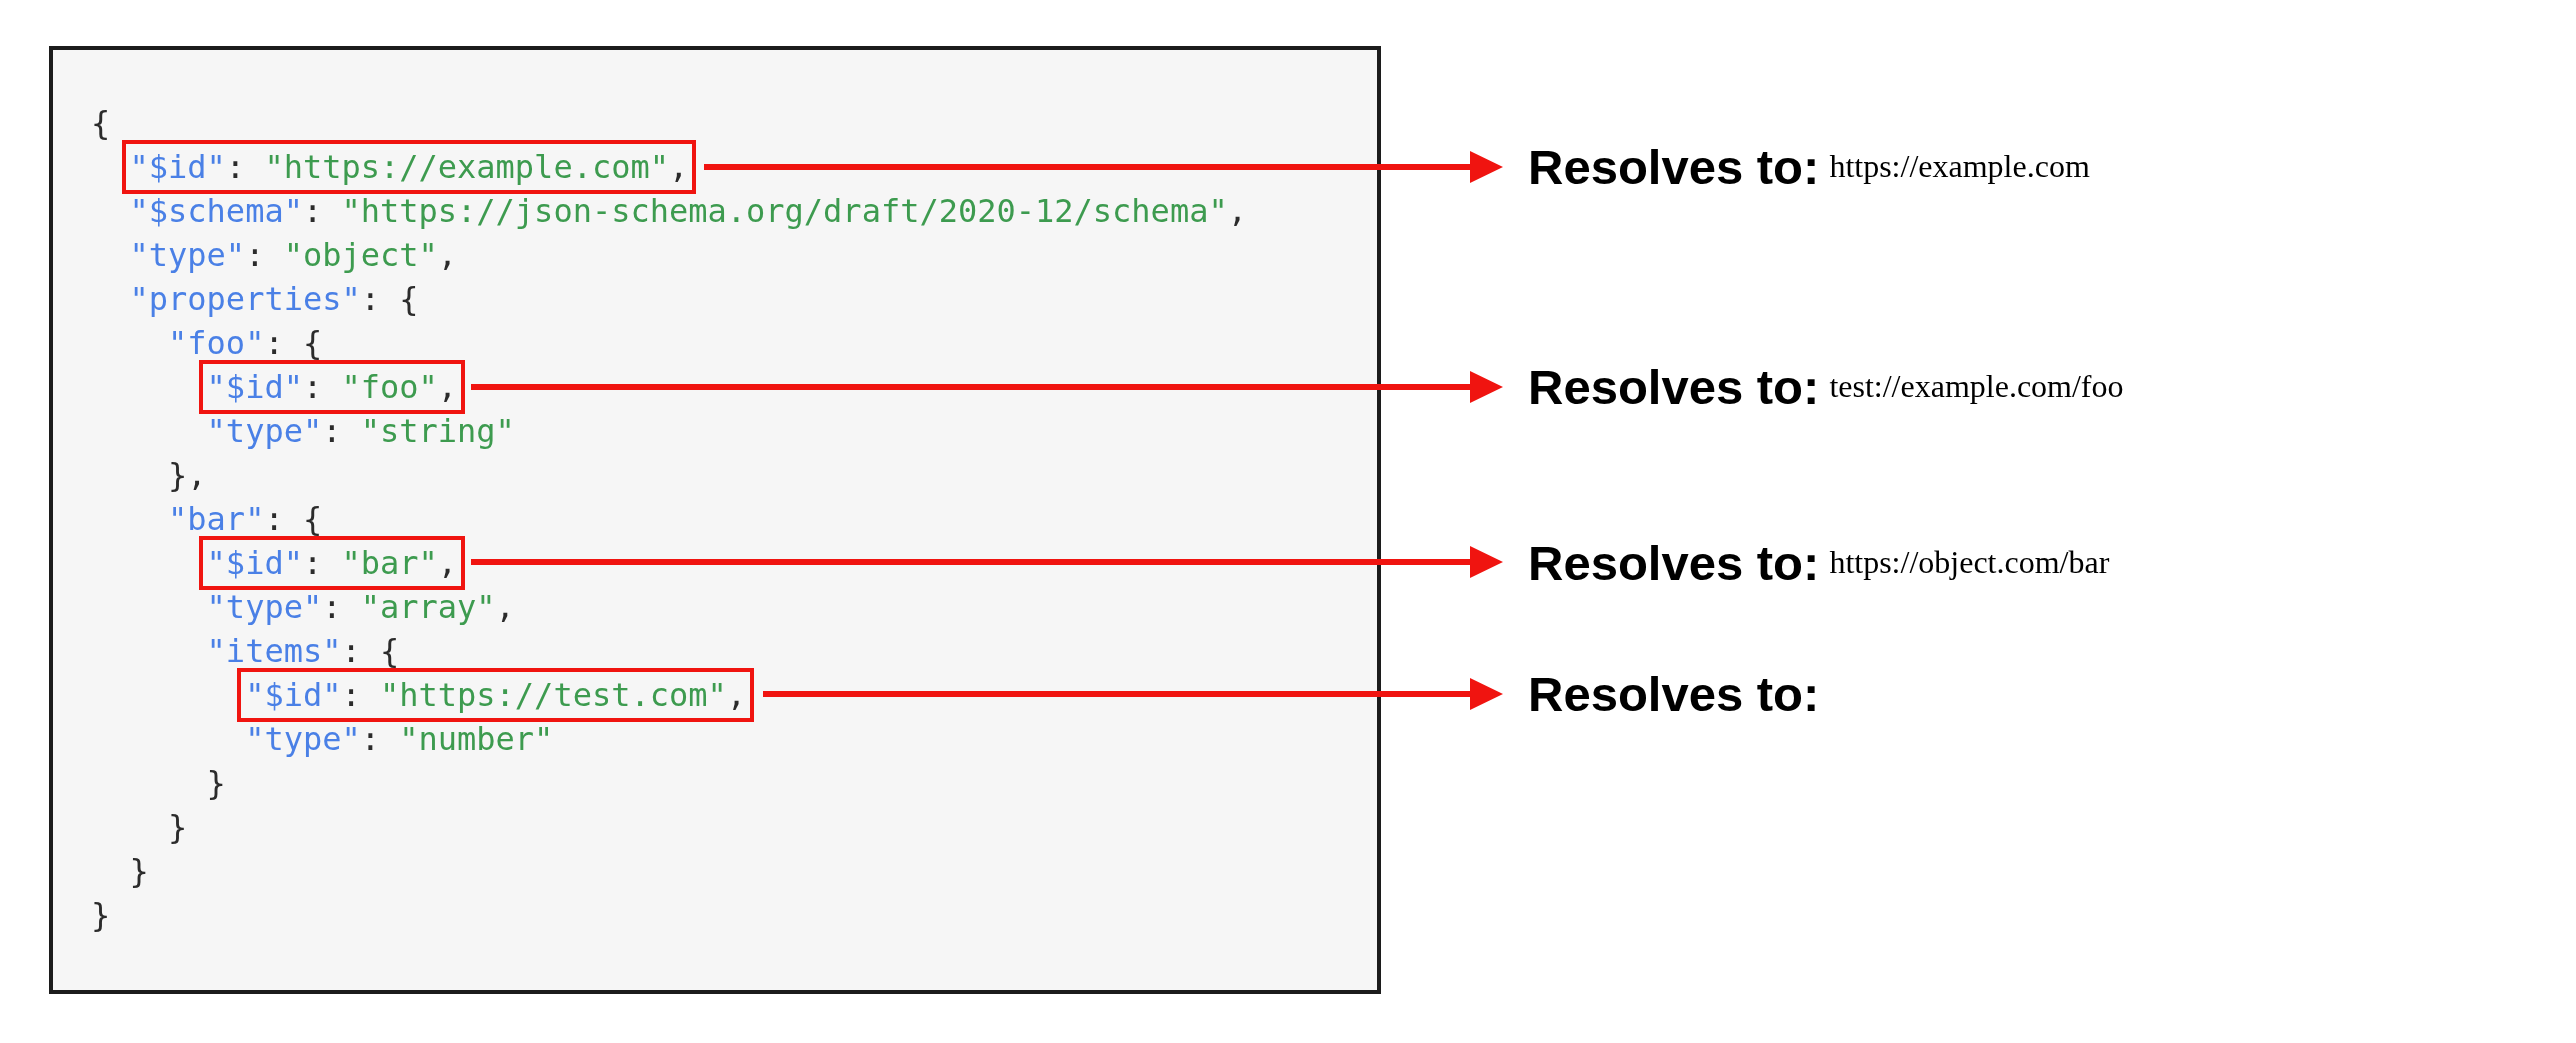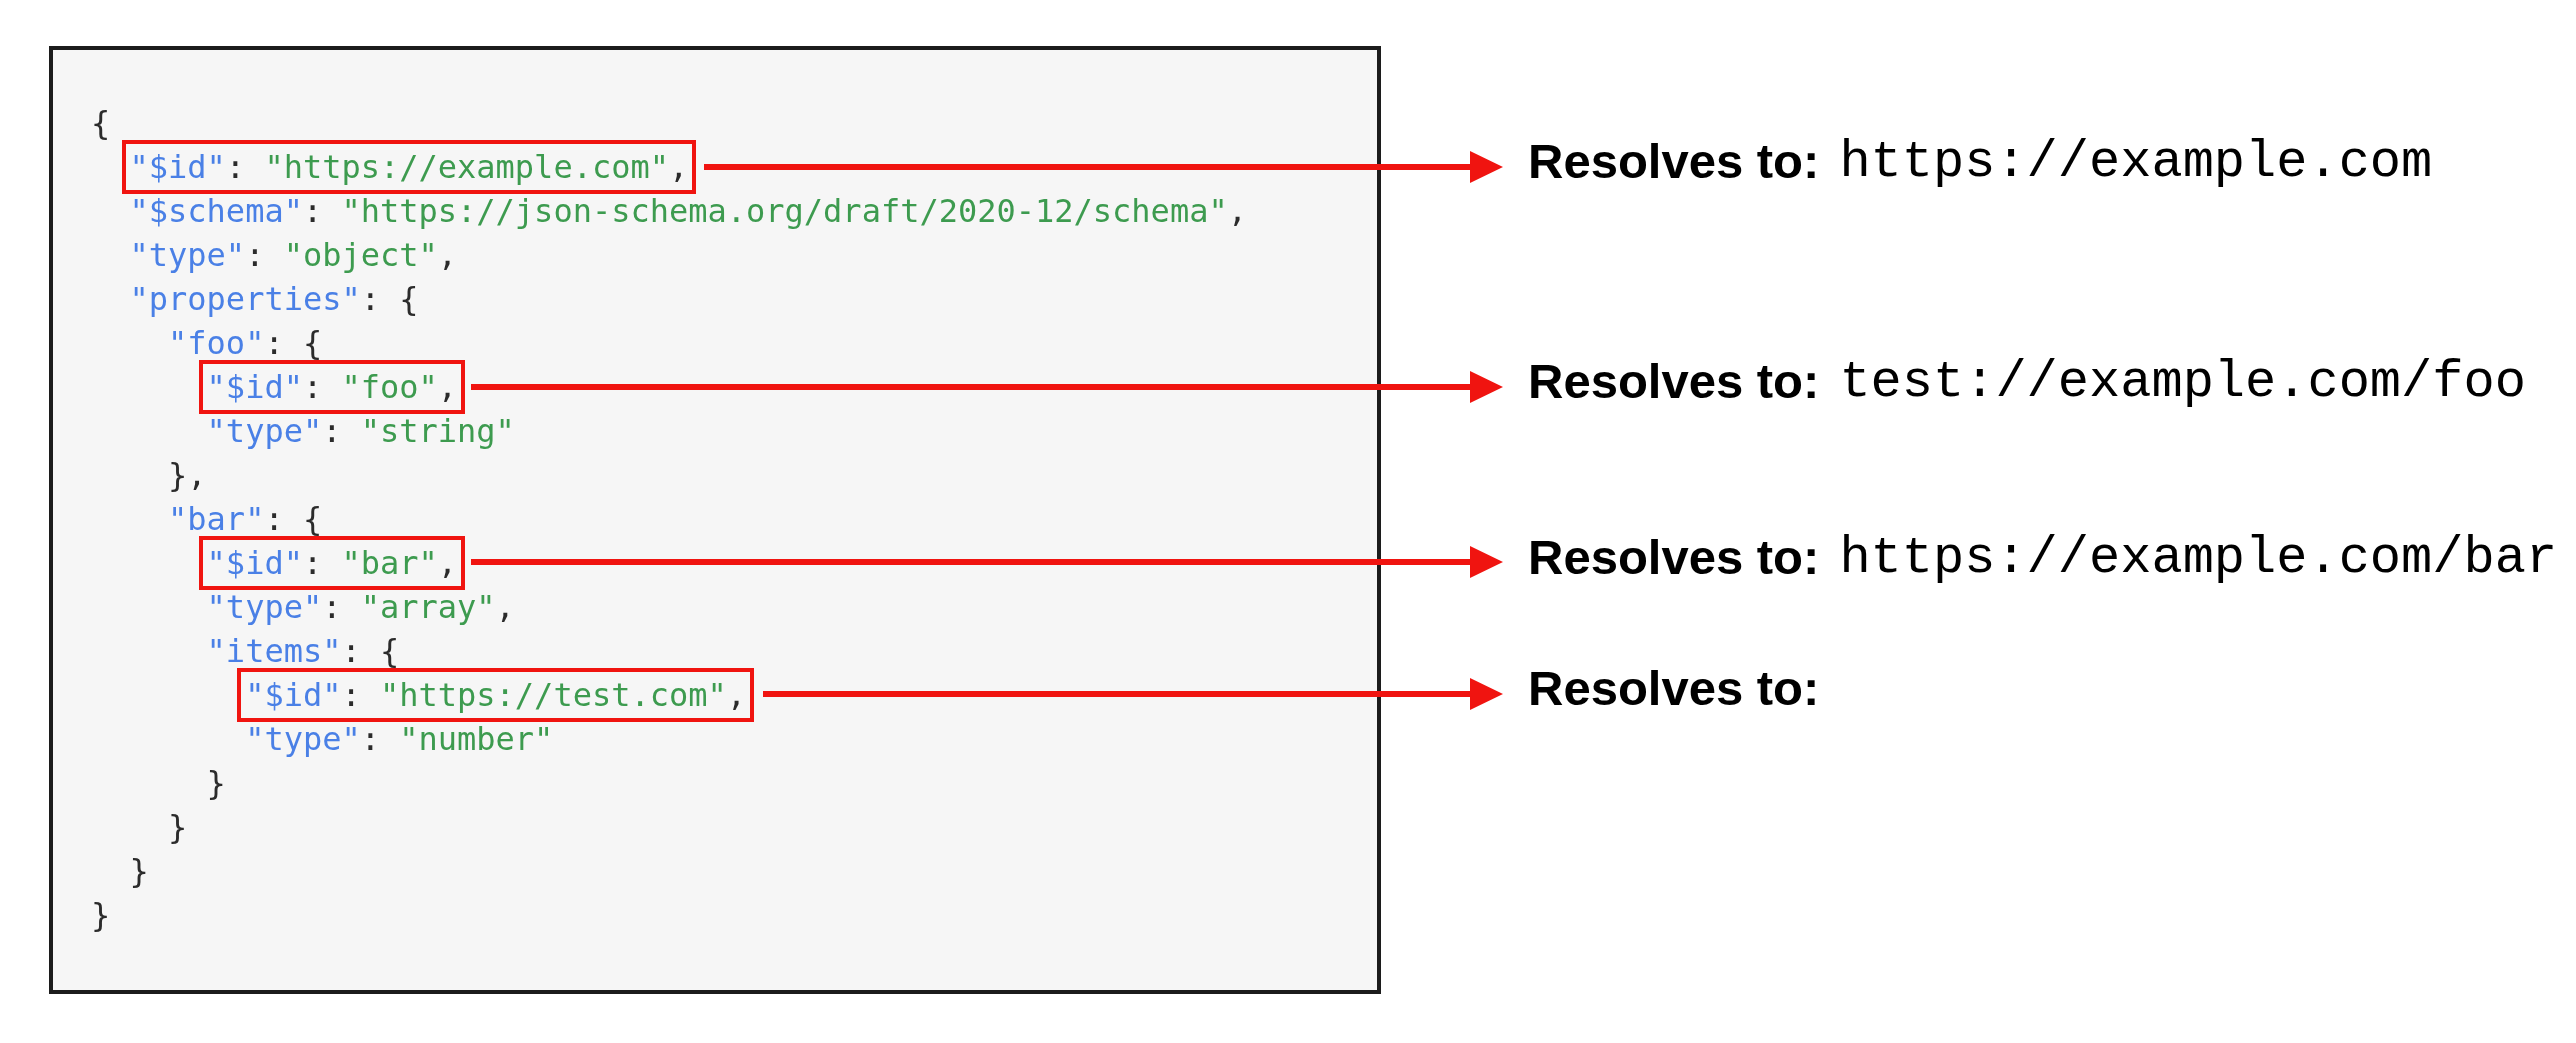--- a/index.html
+++ b/index.html
@@ -55,32 +55,33 @@
     width:0;height:0;
     border-left:33px solid var(--red);
     border-top:16px solid transparent;
     border-bottom:16px solid transparent;
   }
   .annotation-row{
     position:absolute;
     left:1528px;
     height:67px;
     display:flex;
-    gap:20px;
+    align-items:center;
+    gap:10px;
     white-space:nowrap;
   }
   .annotation-label{
     font-family:"Liberation Sans", sans-serif;
     font-weight:bold;
     font-size:49px;
     color:var(--anno-text);
   }
   .annotation-value{
-    font-family:Liberation Mono, monospace;
-    font-size:52px;
+    font-family:Liberation Serif, serif;
+    font-size:32px;
     color:var(--anno-text);
   }
 </style>
 </head>
 <body>
 
 <div class="page">
 
   <div class="code-panel">
     <pre class="code"><div class="code-line"><span class="tok-p">{</span></div><div class="code-line"><span class="tok-p">  </span><span class="red-box"><span class="tok-key">"$id"</span><span class="tok-p">: </span><span class="tok-str">"https://example.com"</span><span class="tok-p">,</span></span></div><div class="code-line"><span class="tok-p">  </span><span class="tok-key">"$schema"</span><span class="tok-p">: </span><span class="tok-str">"https://json-schema.org/draft/2020-12/schema"</span><span class="tok-p">,</span></div><div class="code-line"><span class="tok-p">  </span><span class="tok-key">"type"</span><span class="tok-p">: </span><span class="tok-str">"object"</span><span class="tok-p">,</span></div><div class="code-line"><span class="tok-p">  </span><span class="tok-key">"properties"</span><span class="tok-p">: {</span></div><div class="code-line"><span class="tok-p">    </span><span class="tok-key">"foo"</span><span class="tok-p">: {</span></div><div class="code-line"><span class="tok-p">      </span><span class="red-box"><span class="tok-key">"$id"</span><span class="tok-p">: </span><span class="tok-str">"foo"</span><span class="tok-p">,</span></span></div><div class="code-line"><span class="tok-p">      </span><span class="tok-key">"type"</span><span class="tok-p">: </span><span class="tok-str">"string"</span></div><div class="code-line"><span class="tok-p">    },</span></div><div class="code-line"><span class="tok-p">    </span><span class="tok-key">"bar"</span><span class="tok-p">: {</span></div><div class="code-line"><span class="tok-p">      </span><span class="red-box"><span class="tok-key">"$id"</span><span class="tok-p">: </span><span class="tok-str">"bar"</span><span class="tok-p">,</span></span></div><div class="code-line"><span class="tok-p">      </span><span class="tok-key">"type"</span><span class="tok-p">: </span><span class="tok-str">"array"</span><span class="tok-p">,</span></div><div class="code-line"><span class="tok-p">      </span><span class="tok-key">"items"</span><span class="tok-p">: {</span></div><div class="code-line"><span class="tok-p">        </span><span class="red-box"><span class="tok-key">"$id"</span><span class="tok-p">: </span><span class="tok-str">"https://test.com"</span><span class="tok-p">,</span></span></div><div class="code-line"><span class="tok-p">        </span><span class="tok-key">"type"</span><span class="tok-p">: </span><span class="tok-str">"number"</span></div><div class="code-line"><span class="tok-p">      }</span></div><div class="code-line"><span class="tok-p">    }</span></div><div class="code-line"><span class="tok-p">  }</span></div><div class="code-line"><span class="tok-p">}</span></div></pre>
@@ -98,20 +99,20 @@
   <div class="annotation-row" style="top: 133px;">
     <span class="annotation-label">Resolves to:</span>
     <span class="annotation-value">https://example.com</span>
   </div>
   <div class="annotation-row" style="top: 353px;">
     <span class="annotation-label">Resolves to:</span>
     <span class="annotation-value">test://example.com/foo</span>
   </div>
   <div class="annotation-row" style="top: 529px;">
     <span class="annotation-label">Resolves to:</span>
-    <span class="annotation-value">https://example.com/bar</span>
+    <span class="annotation-value">https://object.com/bar</span>
   </div>
   <div class="annotation-row" style="top: 660px;">
     <span class="annotation-label">Resolves to:</span>
   </div>
 
 </div>
 
 
 </body></html>

